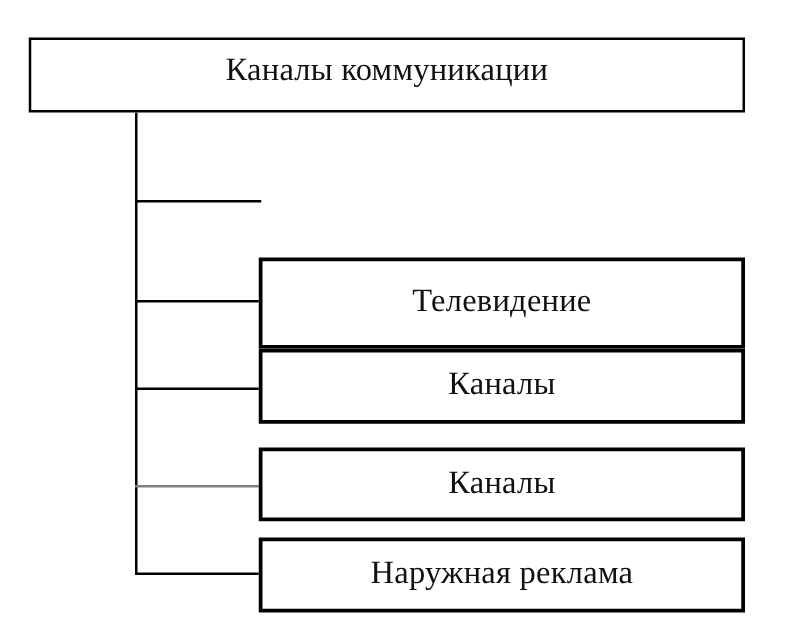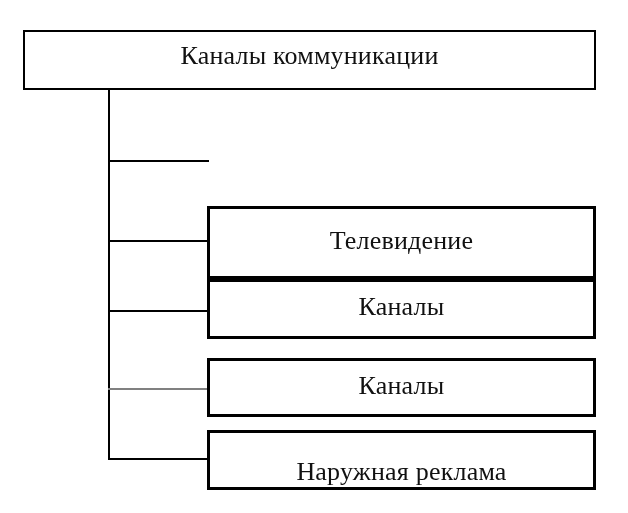--- a/index.html
+++ b/index.html
@@ -43,21 +43,21 @@
     left: 207px;
     width: 389px;
     border: 3px solid #000000;
     z-index: 2;
   }
   .child-box .label { transform: translateY(-2px); }
   .c1 { top: 130px; height: 58px; }
   .c2 { top: 206px; height: 73px; }
   .c3 { top: 279px; height: 60px; }
   .c4 { top: 358px; height: 59px; }
-  .c5 { top: 430px; height: 60px; align-items: flex-end; }
+  .c5 { top: 430px; height: 60px; }
   .vline {
     position: absolute;
     left: 108px;
     top: 90px;
     width: 2px;
     height: 370px;
     background: #000000;
     z-index: 1;
   }
   .branch {

